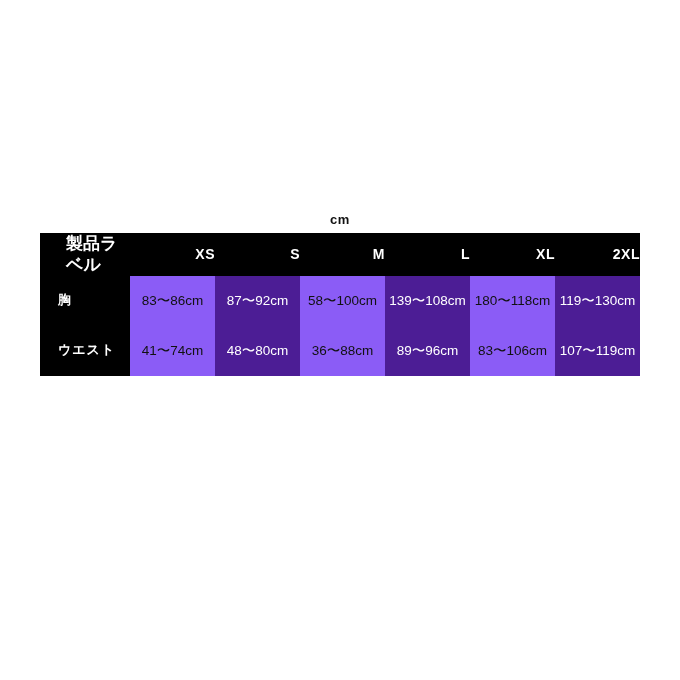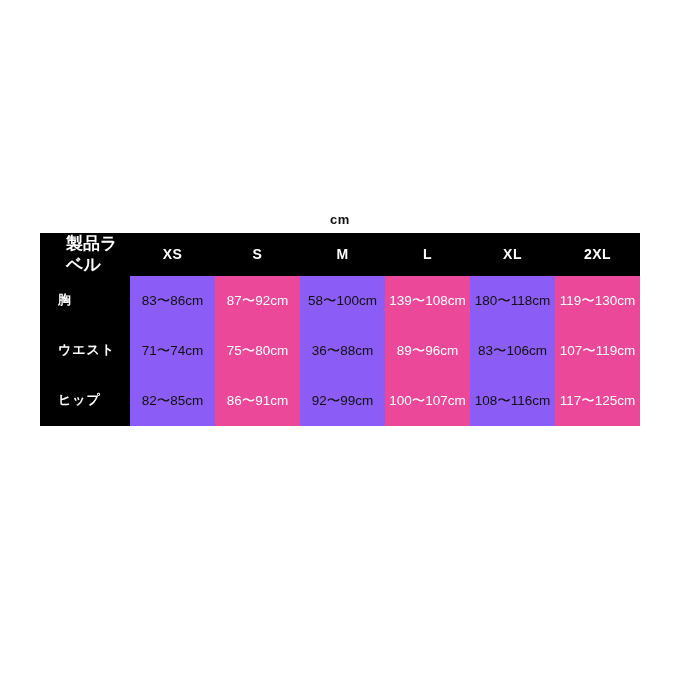--- a/index.html
+++ b/index.html
@@ -44,21 +44,21 @@
     vertical-align: middle;
     box-sizing: border-box;
   }
   
   .hdr-row td {
     background: #000000;
     color: #ffffff;
     height: 42px;
     font-size: 14px;
     font-weight: 700;
-    text-align: center;
+    text-align: right;
     letter-spacing: 0.5px;
   }
   .hdr-row td.hdr-label {
     font-size: 17px;
     text-align: left;
     padding-left: 26px;
     line-height: 1.25;
     letter-spacing: 0;
   }
   
@@ -76,21 +76,21 @@
     text-align: left;
     padding-left: 18px;
     line-height: 1.25;
     letter-spacing: 1px;
   }
   .body-row td.shade {
     background: #8b5cf6;
     color: #111111;
   }
   .body-row td.plain {
-    background: #ec4899;
+    background: #4c1d95;
     color: #ffffff;
   }
   .col-label { width: 90px; }
   .col-size { width: 85px; }
 </style>
 </head>
 <body>
 
 <div class="canvas">
   <div class="chart-wrap">
@@ -123,34 +123,25 @@
           <td class="shade">83〜86cm</td>
           <td class="plain">87〜92cm</td>
           <td class="shade">58〜100cm</td>
           <td class="plain">139〜108cm</td>
           <td class="shade">180〜118cm</td>
           <td class="plain">119〜130cm</td>
         </tr>
 
         <tr class="body-row">
           <td class="row-label">ウエスト</td>
-          <td class="shade">71〜74cm</td>
-          <td class="plain">75〜80cm</td>
+          <td class="shade">41〜74cm</td>
+          <td class="plain">48〜80cm</td>
           <td class="shade">36〜88cm</td>
           <td class="plain">89〜96cm</td>
           <td class="shade">83〜106cm</td>
           <td class="plain">107〜119cm</td>
         </tr>
 
-        <tr class="body-row">
-          <td class="row-label">ヒップ</td>
-          <td class="shade">82〜85cm</td>
-          <td class="plain">86〜91cm</td>
-          <td class="shade">92〜99cm</td>
-          <td class="plain">100〜107cm</td>
-          <td class="shade">108〜116cm</td>
-          <td class="plain">117〜125cm</td>
-        </tr>
       </tbody>
     </table>
 
   </div>
 </div>
 
 </body></html>

